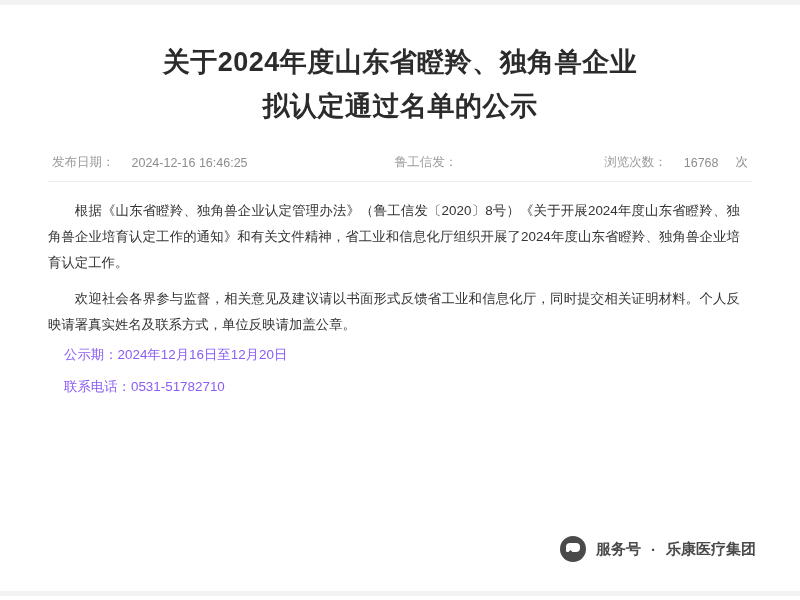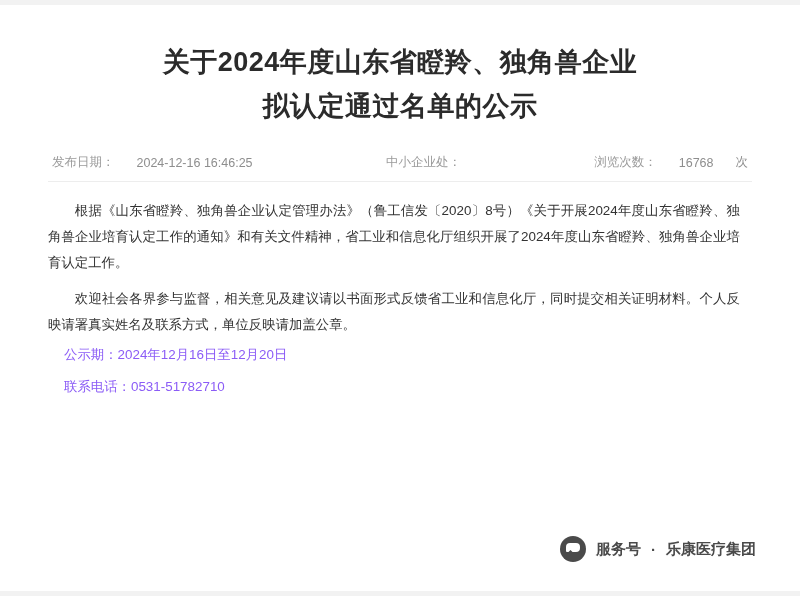--- a/index.html
+++ b/index.html
@@ -49,28 +49,29 @@
     display: flex;
     justify-content: space-between;
     align-items: center;
     color: #8e8e8e;
     font-size: 12.5px;
     padding: 0 4px;
   }
   .meta-group {
     display: flex;
     align-items: center;
-    gap: 22px;
+    gap: 6px;
     white-space: nowrap;
   }
   .meta-label {
     color: #9a9a9a;
   }
   .meta-value {
     color: #8e8e8e;
+    margin-left: 11px;
   }
   .divider {
     margin-top: 10px;
     border-top: 1px solid #ededed;
   }
   .body {
     margin-top: 16px;
     color: #333333;
     font-size: 13.4px;
     line-height: 26px;
@@ -156,21 +157,21 @@
       <span>关于2024年度山东省瞪羚、独角兽企业</span>
       <span class="line2">拟认定通过名单的公示</span>
     </h1>
 
     <div class="meta">
       <div class="meta-group">
         <span class="meta-label">发布日期：</span>
         <span class="meta-value">2024-12-16 16:46:25</span>
       </div>
       <div class="meta-group">
-        <span class="meta-label">中小企业处：</span>
+        <span class="meta-label">鲁工信发：</span>
       </div>
       <div class="meta-group">
         <span class="meta-label">浏览次数：</span>
         <span class="meta-value">16768</span>
         <span class="meta-value">次</span>
       </div>
     </div>
 
     <div class="divider"></div>
 

